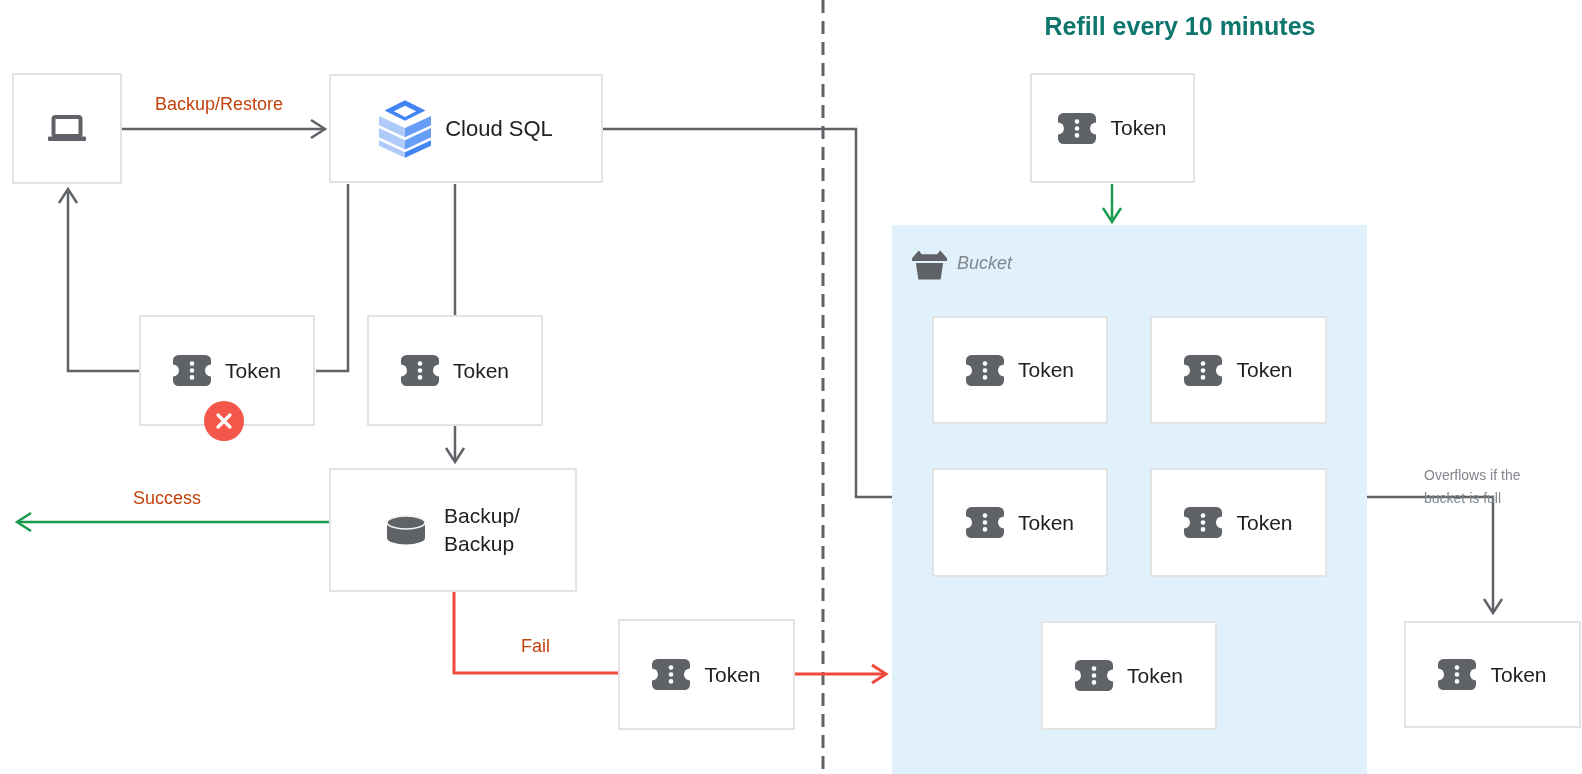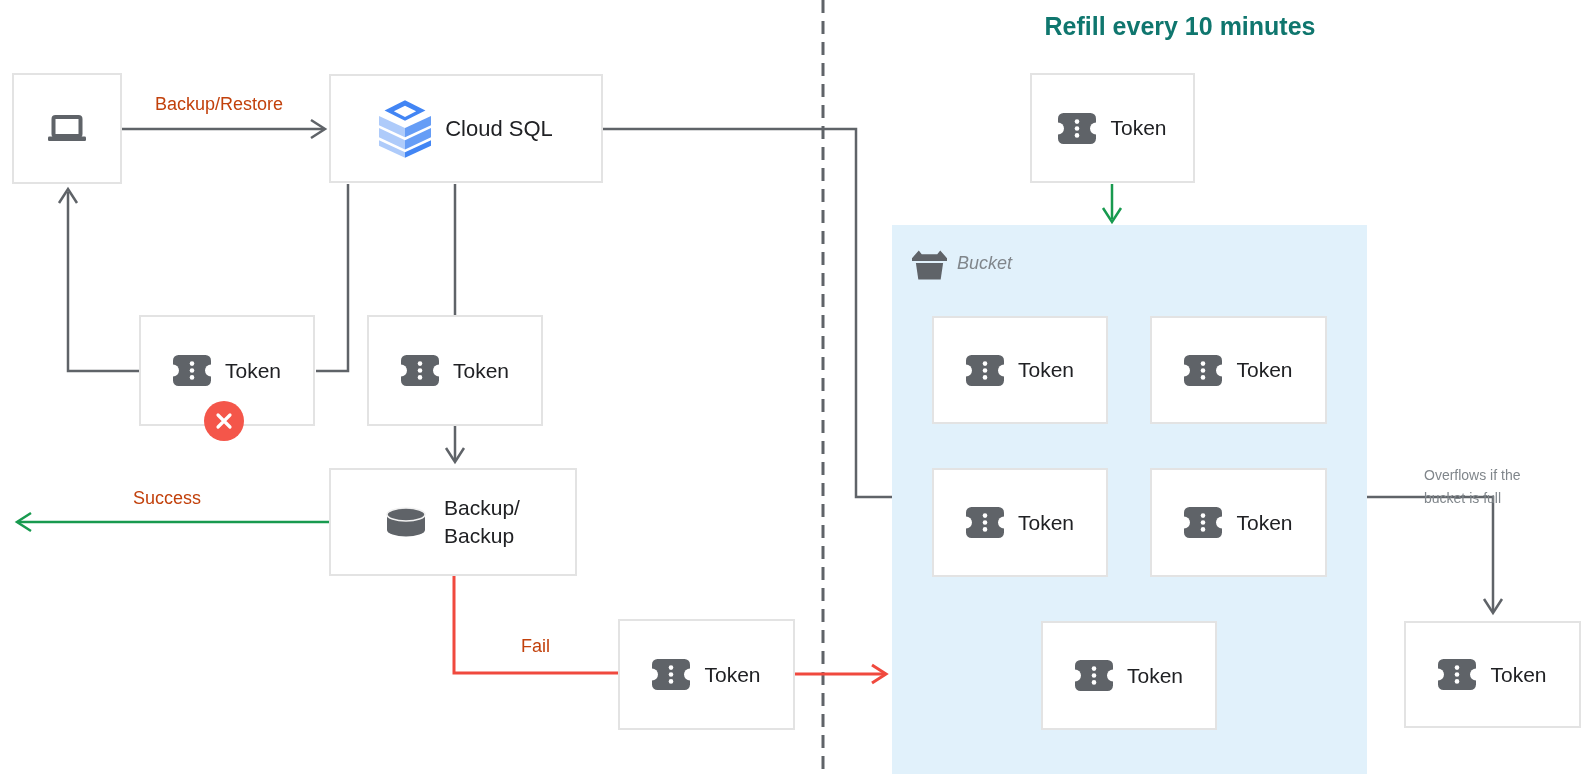--- a/index.html
+++ b/index.html
@@ -150,21 +150,21 @@
     </svg>
   </div>
 
   <div class="node" style="left:367px;top:315px;width:176px;height:111px;">
     <svg class="tok-icon">
         <use href="#sym-token"></use>
       </svg>
     <span class="label">Token</span>
   </div>
 
-  <div class="node" style="left:329px;top:468px;width:248px;height:108px;gap:18px;">
+  <div class="node" style="left:329px;top:468px;width:248px;height:124px;gap:18px;">
     <svg width="40" height="30">
         <use href="#sym-db"></use>
       </svg>
     <div class="two-line">
       <div>Backup/</div>
       <div>Backup</div>
     </div>
   </div>
 
   <div class="node" style="left:618px;top:619px;width:177px;height:111px;">

